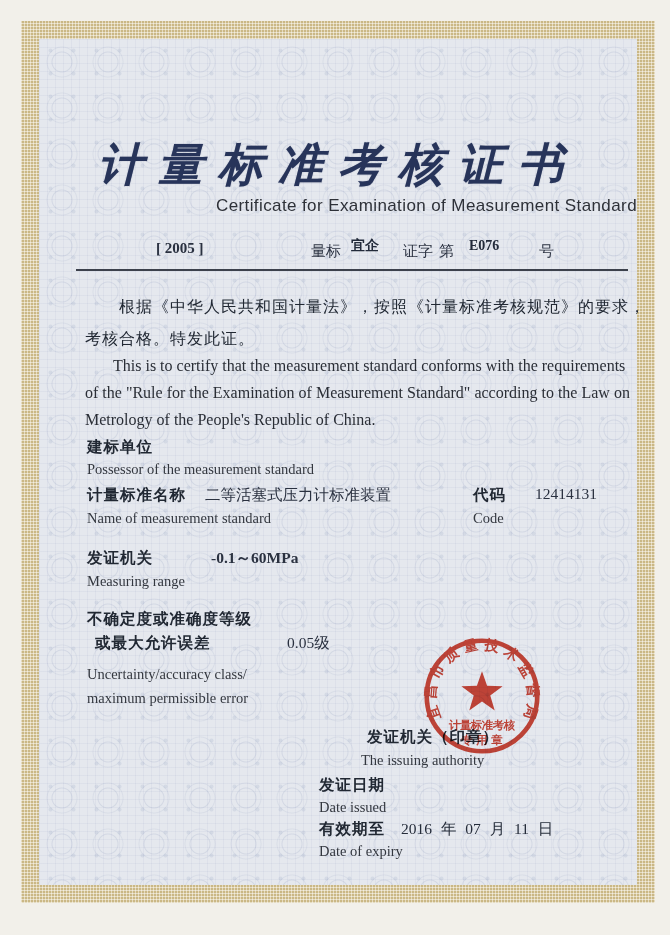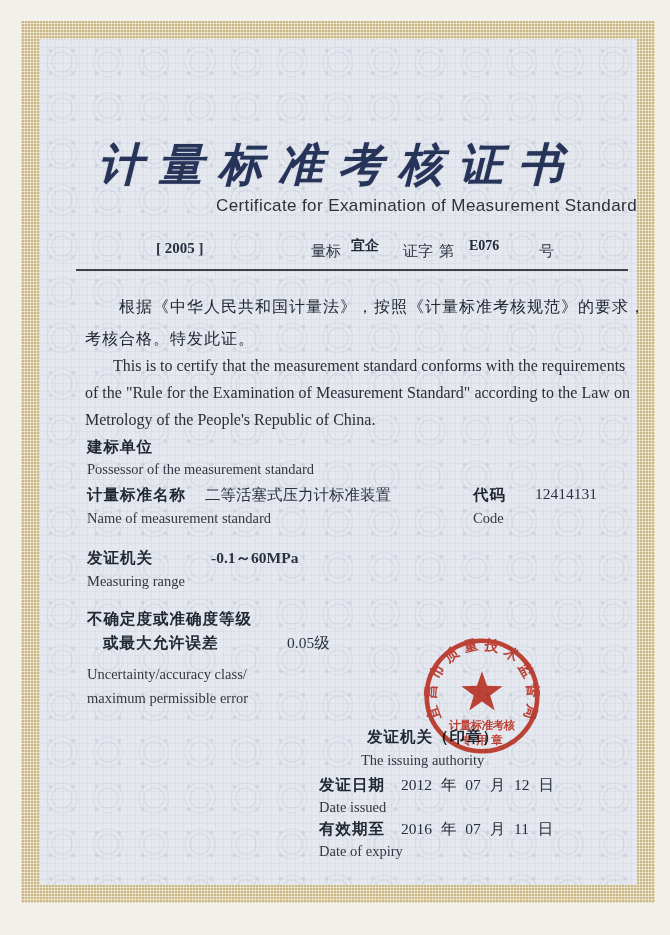--- a/index.html
+++ b/index.html
@@ -96,30 +96,29 @@
       <div class="abs lab-cn" style="left:434px;top:446px;">代码</div>
       <div class="abs val" style="left:496px;top:446px;">12414131</div>
       <div class="abs lab-en" style="left:48px;top:471px;">Name of measurement standard</div>
       <div class="abs lab-en" style="left:434px;top:471px;">Code</div>
 
       <div class="abs lab-cn" style="left:48px;top:509px;">发证机关</div>
       <div class="abs val b" style="left:172px;top:509px;">-0.1～60MPa</div>
       <div class="abs lab-en" style="left:48px;top:534px;">Measuring range</div>
 
       <div class="abs lab-cn" style="left:48px;top:570px;">不确定度或准确度等级</div>
-      <div class="abs lab-cn" style="left:64px;top:594px;">或最大允许误差</div>
+      <div class="abs lab-cn" style="left:56px;top:594px;">或最大允许误差</div>
       <div class="abs val" style="left:248px;top:594px;">0.05级</div>
       <div class="abs lab-en" style="left:48px;top:627px;">Uncertainty/accuracy class/</div>
       <div class="abs lab-en" style="left:48px;top:651px;">maximum permissible error</div>
 
       <div class="abs lab-cn" style="left:328px;top:688px;">发证机关（印章）</div>
       <div class="abs lab-en" style="left:322px;top:713px;">The issuing authority</div>
 
       <div class="abs lab-cn" style="left:280px;top:736px;">发证日期</div>
-      <div class="abs date-val" style="left:362px;top:736px;">2012 年 07 月 12 日</div>
       <div class="abs lab-en" style="left:280px;top:760px;">Date issued</div>
 
       <div class="abs lab-cn" style="left:280px;top:780px;">有效期至</div>
       <div class="abs date-val" style="left:362px;top:780px;">2016 年 07 月 11 日</div>
       <div class="abs lab-en" style="left:280px;top:804px;">Date of expiry</div>
 
       <svg class="seal" viewBox="0 0 120 120">
         <circle cx="60" cy="60" r="53.5" fill="none" stroke-width="4.5" stroke="#cf392a"></circle>
         <polygon points="60,36 64.94,50.2 79.97,50.51 67.99,59.6 72.34,73.99 60,65.4 47.66,73.99 52.01,59.6 40.03,50.51 55.06,50.2" fill="#cf392a"></polygon>
         <path id="sealArc" d="M 20.3,81.1 A 45,45 0 1 1 99.7,81.1" fill="none"></path>

